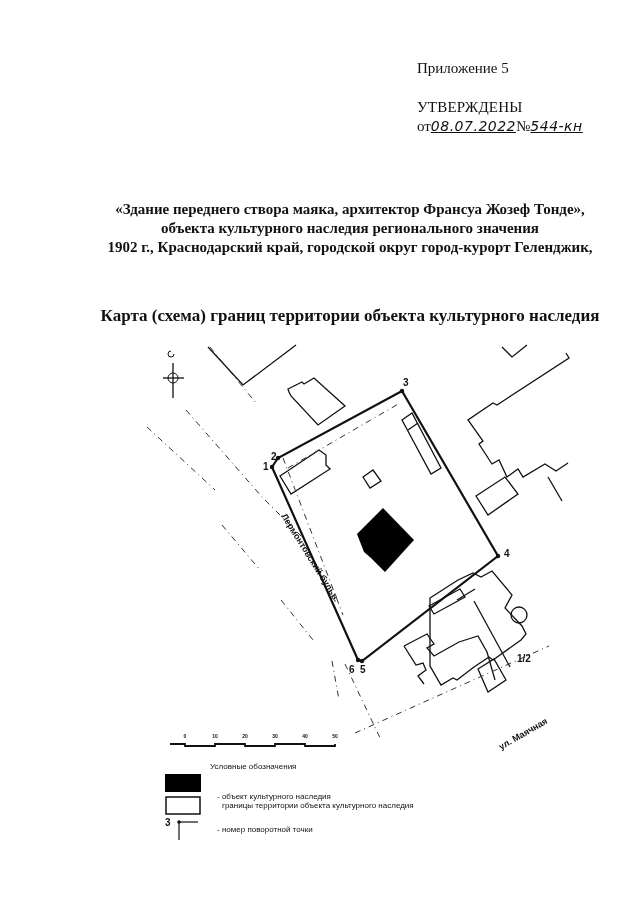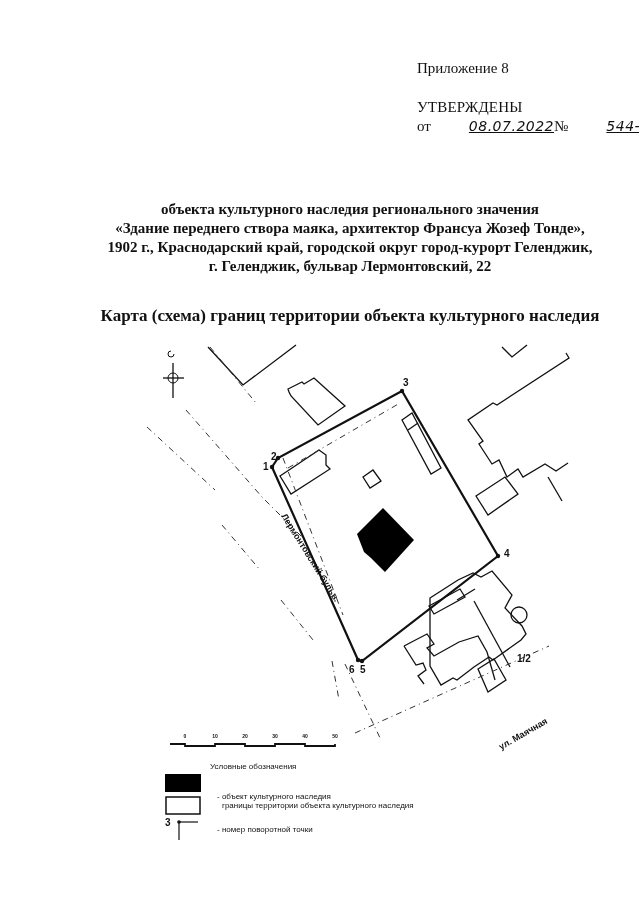--- a/index.html
+++ b/index.html
@@ -1,45 +1,44 @@
 <!DOCTYPE html>
 <html><head>
   <meta charset="utf-8">
   <style>
     html, body { margin: 0; padding: 0; background: #ffffff; }
     body { width: 639px; height: 904px; position: relative; overflow: hidden; font-family: "Liberation Serif", serif; color: #111; }
     .appendix { position: absolute; left: 417px; top: 60px; font-size: 15px; }
     .approved { position: absolute; left: 417px; top: 98px; font-size: 15px; line-height: 19px; }
     .approved .caps { font-size: 15px; letter-spacing: 0.2px; }
-    .hand { font-family: "DejaVu Sans", sans-serif; font-style: italic; font-size: 14px; text-decoration: underline; letter-spacing: 0.5px; margin-left: 38px; }
+    .hand { font-family: "DejaVu Sans", sans-serif; font-style: italic; font-size: 14px; text-decoration: underline; letter-spacing: 0.5px; }
     .sig-row { white-space: nowrap; }
     .title-block { position: absolute; left: 60px; width: 580px; top: 200px; text-align: center; font-weight: bold; font-size: 15px; line-height: 19px; }
     .title-block .main { font-size: 16px; }
     .map-caption { position: absolute; left: 60px; width: 580px; top: 306px; text-align: center; font-weight: bold; font-size: 17px; }
     svg.map { position: absolute; left: 0; top: 0; }
     .lbl { font-family: "Liberation Sans", sans-serif; font-weight: bold; }
     .legend-title { position: absolute; left: 210px; top: 762px; font-family: "Liberation Sans", sans-serif; font-size: 8px; }
     .legend-row { position: absolute; font-family: "Liberation Sans", sans-serif; font-size: 8px; }
   </style>
 </head>
 <body>
 
-<div class="appendix">Приложение 8</div>
+<div class="appendix">Приложение 5</div>
 <div class="approved">
   <div class="caps">УТВЕРЖДЕНЫ</div>
   <div class="sig-row">
     <span>от</span><span class="hand">08.07.2022</span><span>№</span><span class="hand" style="display:inline-block;min-width:80px;">544-кн</span>
   </div>
 </div>
 
 <div class="title-block">
+  <div>«Здание переднего створа маяка, архитектор Франсуа Жозеф Тонде»,</div>
   <div>объекта культурного наследия регионального значения</div>
-  <div>«Здание переднего створа маяка, архитектор Франсуа Жозеф Тонде»,</div>
   <div>1902 г., Краснодарский край, городской округ город-курорт Геленджик,</div>
-  <div>г. Геленджик, бульвар Лермонтовский, 22</div>
 </div>
 
 <div class="map-caption">Карта (схема) границ территории объекта культурного наследия</div>
 
 <svg class="map" width="639" height="904" viewBox="0 0 639 904">
   <g fill="none" stroke="#111" stroke-width="1.3">
 
     <g>
       <path d="M171 351 a3 3 0 1 0 3 3" stroke-width="1"></path>
       <line x1="173" y1="363" x2="173" y2="398"></line>

